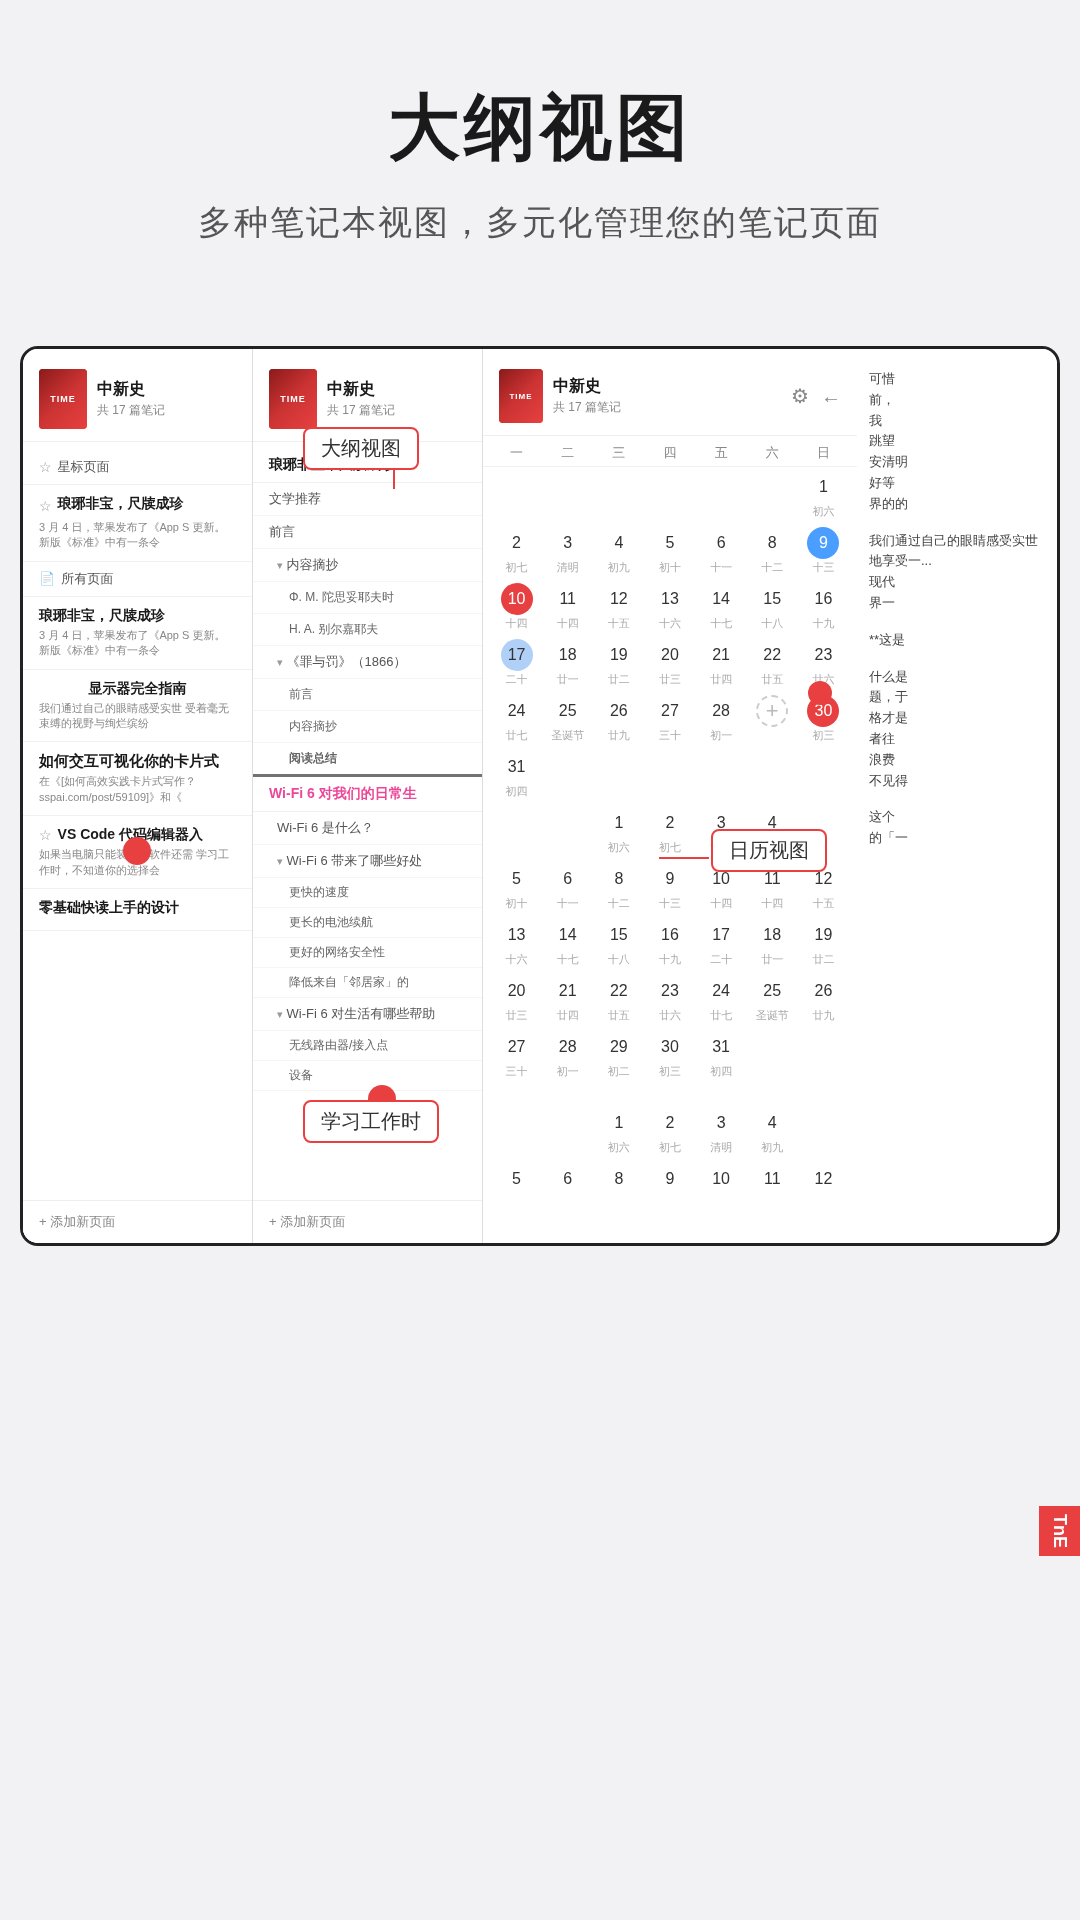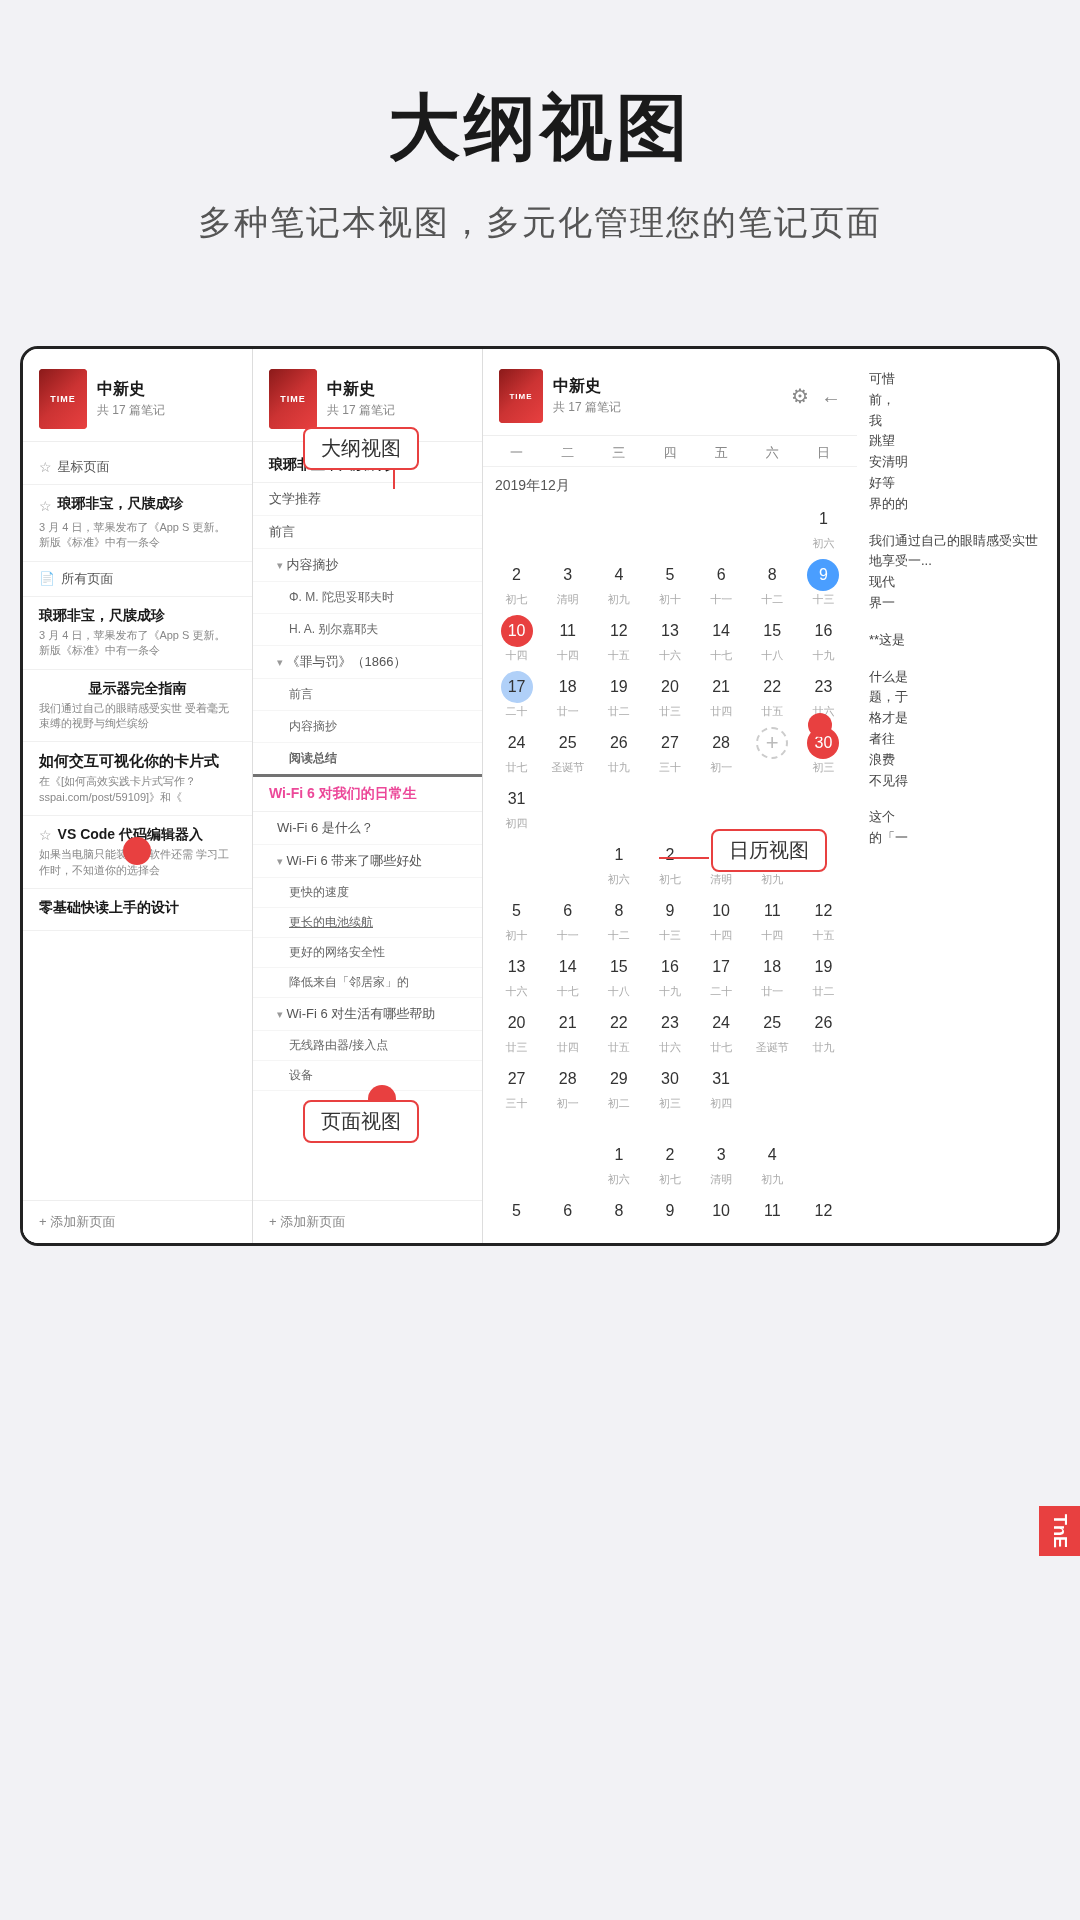--- a/index.html
+++ b/index.html
@@ -356,41 +356,41 @@
         <div style="padding:7px 16px 7px 36px;font-size:12px;color:#666;border-bottom:1px solid #f5f5f5;">前言</div>
         <div style="padding:7px 16px 7px 36px;font-size:12px;color:#666;border-bottom:1px solid #f5f5f5;">内容摘抄</div>
         <div style="padding:7px 16px 7px 36px;font-size:12px;color:#666;border-bottom:3px solid #737373;font-weight:bold;">阅读总结</div>
 
         <div style="padding:8px 16px;font-size:14px;font-weight:600;color:#ec4899;border-bottom:1px solid #f0f0f0;overflow:hidden;white-space:nowrap;text-overflow:ellipsis;">Wi-Fi 6 对我们的日常生</div>
         <div style="padding:7px 16px 7px 24px;font-size:13px;color:#555;border-bottom:1px solid #f5f5f5;">Wi-Fi 6 是什么？</div>
         <div style="padding:7px 16px 7px 24px;font-size:13px;color:#555;border-bottom:1px solid #f5f5f5;display:flex;align-items:center;">
           <span style="margin-right:4px;color:#999;font-size:11px;">▾</span> Wi-Fi 6 带来了哪些好处
         </div>
         <div style="padding:6px 16px 6px 36px;font-size:12px;color:#666;border-bottom:1px solid #f5f5f5;">更快的速度</div>
-        <div style="padding:6px 16px 6px 36px;font-size:12px;color:#666;border-bottom:1px solid #f5f5f5;text-decoration:underline;">更长的电池续航</div>
+        <div style="padding:6px 16px 6px 36px;font-size:12px;color:#666;border-bottom:1px solid #f5f5f5;">更长的电池续航</div>
         <div style="padding:6px 16px 6px 36px;font-size:12px;color:#666;border-bottom:1px solid #f5f5f5;">更好的网络安全性</div>
         <div style="padding:6px 16px 6px 36px;font-size:12px;color:#666;border-bottom:1px solid #f5f5f5;">降低来自「邻居家」的</div>
         <div style="padding:7px 16px 7px 24px;font-size:13px;color:#555;border-bottom:1px solid #f5f5f5;display:flex;align-items:center;">
           <span style="margin-right:4px;color:#999;font-size:11px;">▾</span> Wi-Fi 6 对生活有哪些帮助
         </div>
         <div style="padding:6px 16px 6px 36px;font-size:12px;color:#666;border-bottom:1px solid #f5f5f5;">无线路由器/接入点</div>
         <div style="padding:6px 16px 6px 36px;font-size:12px;color:#666;border-bottom:1px solid #f5f5f5;">设备</div>
       </div>
 
       <div style="position:absolute;bottom:0;left:0;right:0;padding:12px 16px;background:#fff;border-top:1px solid #eee;font-size:13px;color:#888;">
         + 添加新页面
       </div>
 
       <div class="red-dot" style="bottom:130px;left:115px;"></div>
 
       <div style="position:absolute;top:78px;left:50px;z-index:40;background:white;border:2px solid #e84040;border-radius:8px;padding:6px 16px;font-size:20px;color:#333;font-weight:500;white-space:nowrap;">大纲视图</div>
 
       <div style="position:absolute;top:110px;left:140px;width:2px;height:30px;background:#e84040;z-index:35;"></div>
 
-      <div style="position:absolute;bottom:100px;left:50px;z-index:40;background:white;border:2px solid #e84040;border-radius:8px;padding:6px 16px;font-size:20px;color:#333;font-weight:500;white-space:nowrap;">页面视图</div>
+      <div style="position:absolute;bottom:100px;left:50px;z-index:40;background:white;border:2px solid #e84040;border-radius:8px;padding:6px 16px;font-size:20px;color:#333;font-weight:500;white-space:nowrap;">学习工作时</div>
       <div style="position:absolute;bottom:128px;left:90px;width:40px;height:2px;background:#e84040;z-index:35;"></div>
     </div>
 
     <div class="col-calendar" style="position:relative;overflow-y:auto;">
 
       <div class="cal-header">
         <div class="notebook-cover" style="width:44px;height:54px;flex-shrink:0;">
           <div style="position:absolute;top:0;left:0;right:0;bottom:0;background:linear-gradient(135deg,#8B1A1A,#cc3333,#e84040);"></div>
           <span style="position:relative;z-index:1;font-size:8px;color:white;font-weight:900;letter-spacing:1px;">TIME</span>
         </div>
@@ -405,21 +405,20 @@
       <div class="cal-weekdays">
         <span class="weekday-label">一</span>
         <span class="weekday-label">二</span>
         <span class="weekday-label">三</span>
         <span class="weekday-label">四</span>
         <span class="weekday-label">五</span>
         <span class="weekday-label">六</span>
         <span class="weekday-label">日</span>
       </div>
 
-      <div class="cal-month-label">2019年12月</div>
       <div class="cal-grid">
 
         <div class="cal-day"></div>
         <div class="cal-day"></div>
         <div class="cal-day"></div>
         <div class="cal-day"></div>
         <div class="cal-day"></div>
         <div class="cal-day"></div>
         <div class="cal-day">
           <div class="day-num">1</div>

